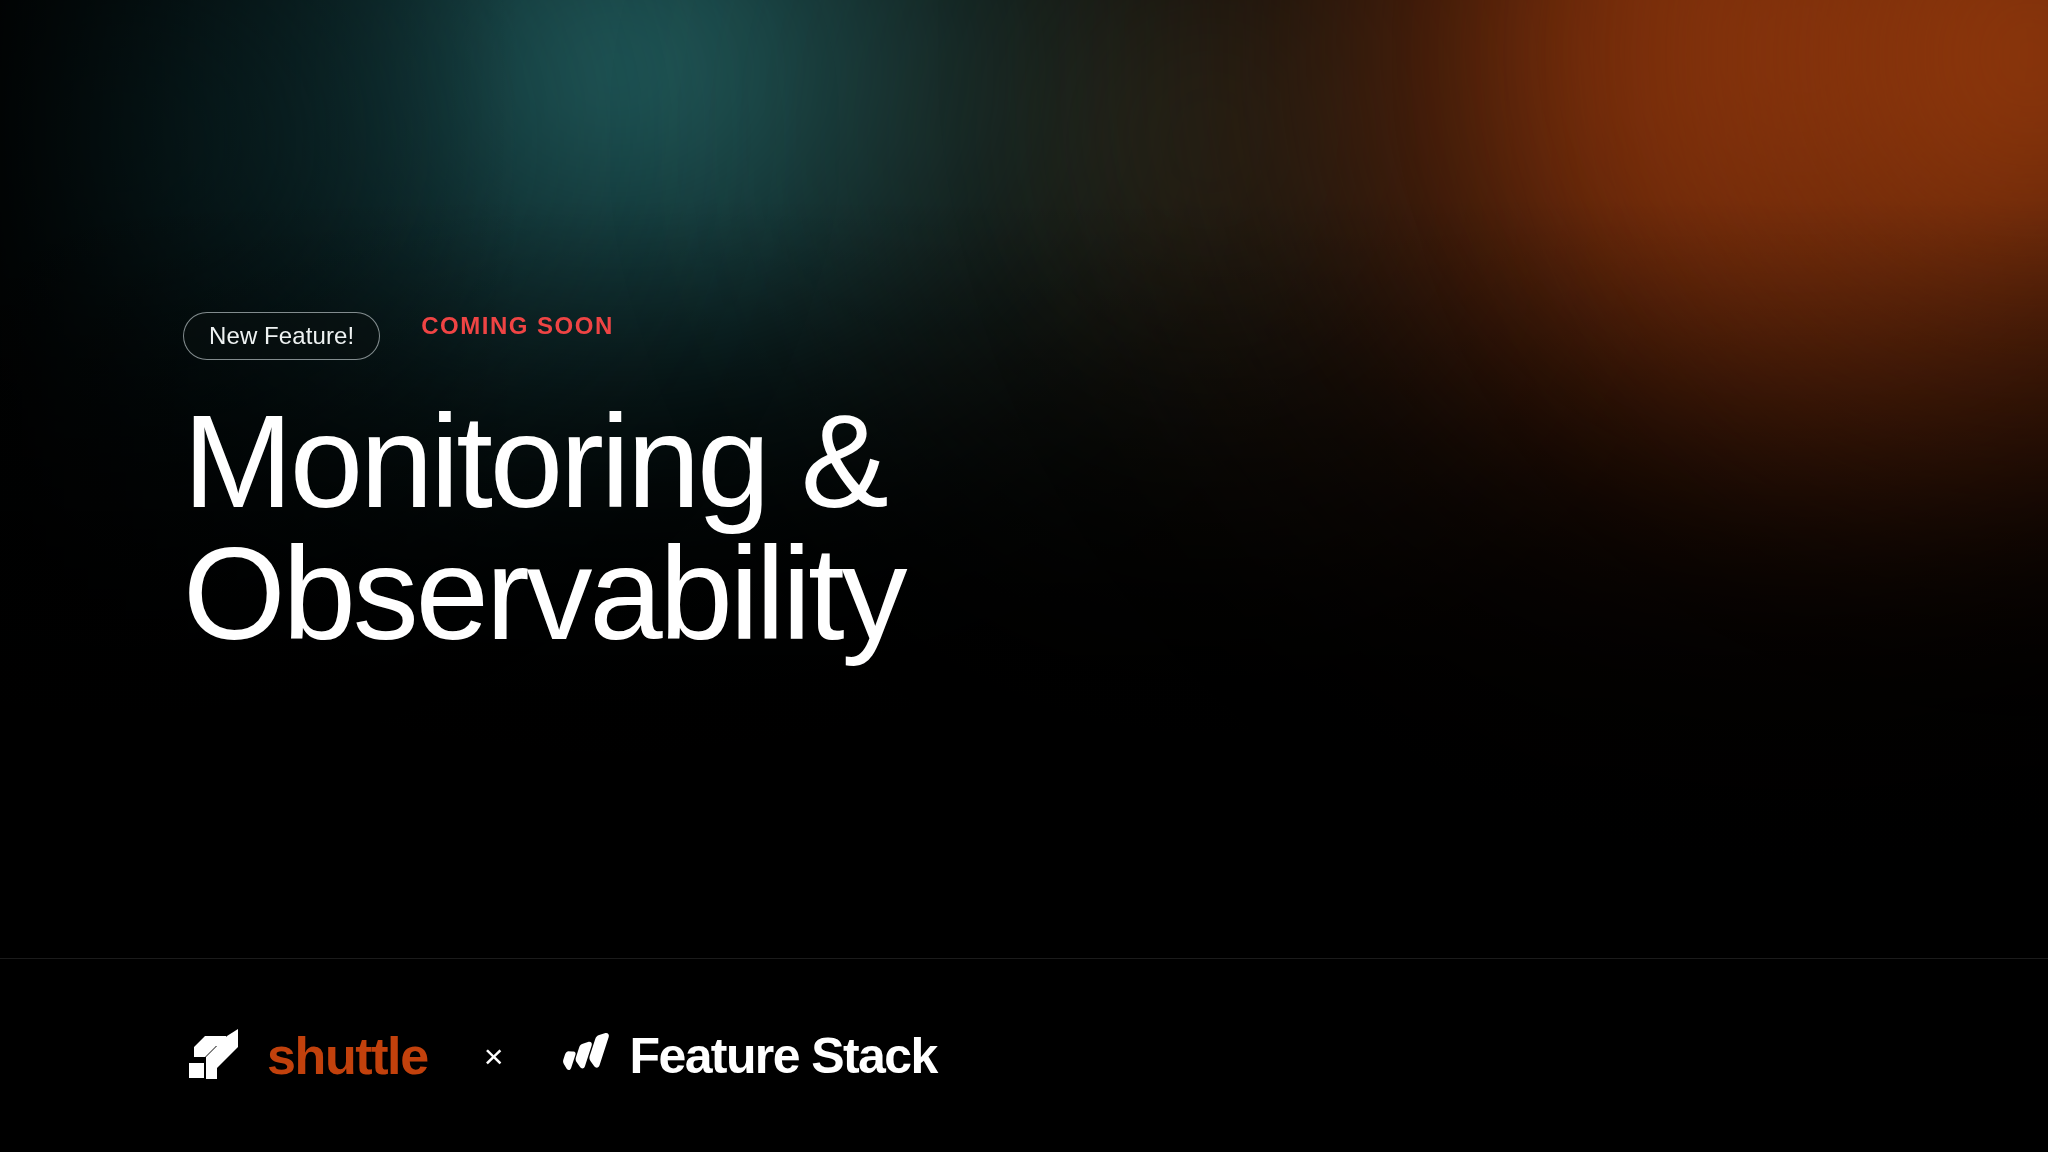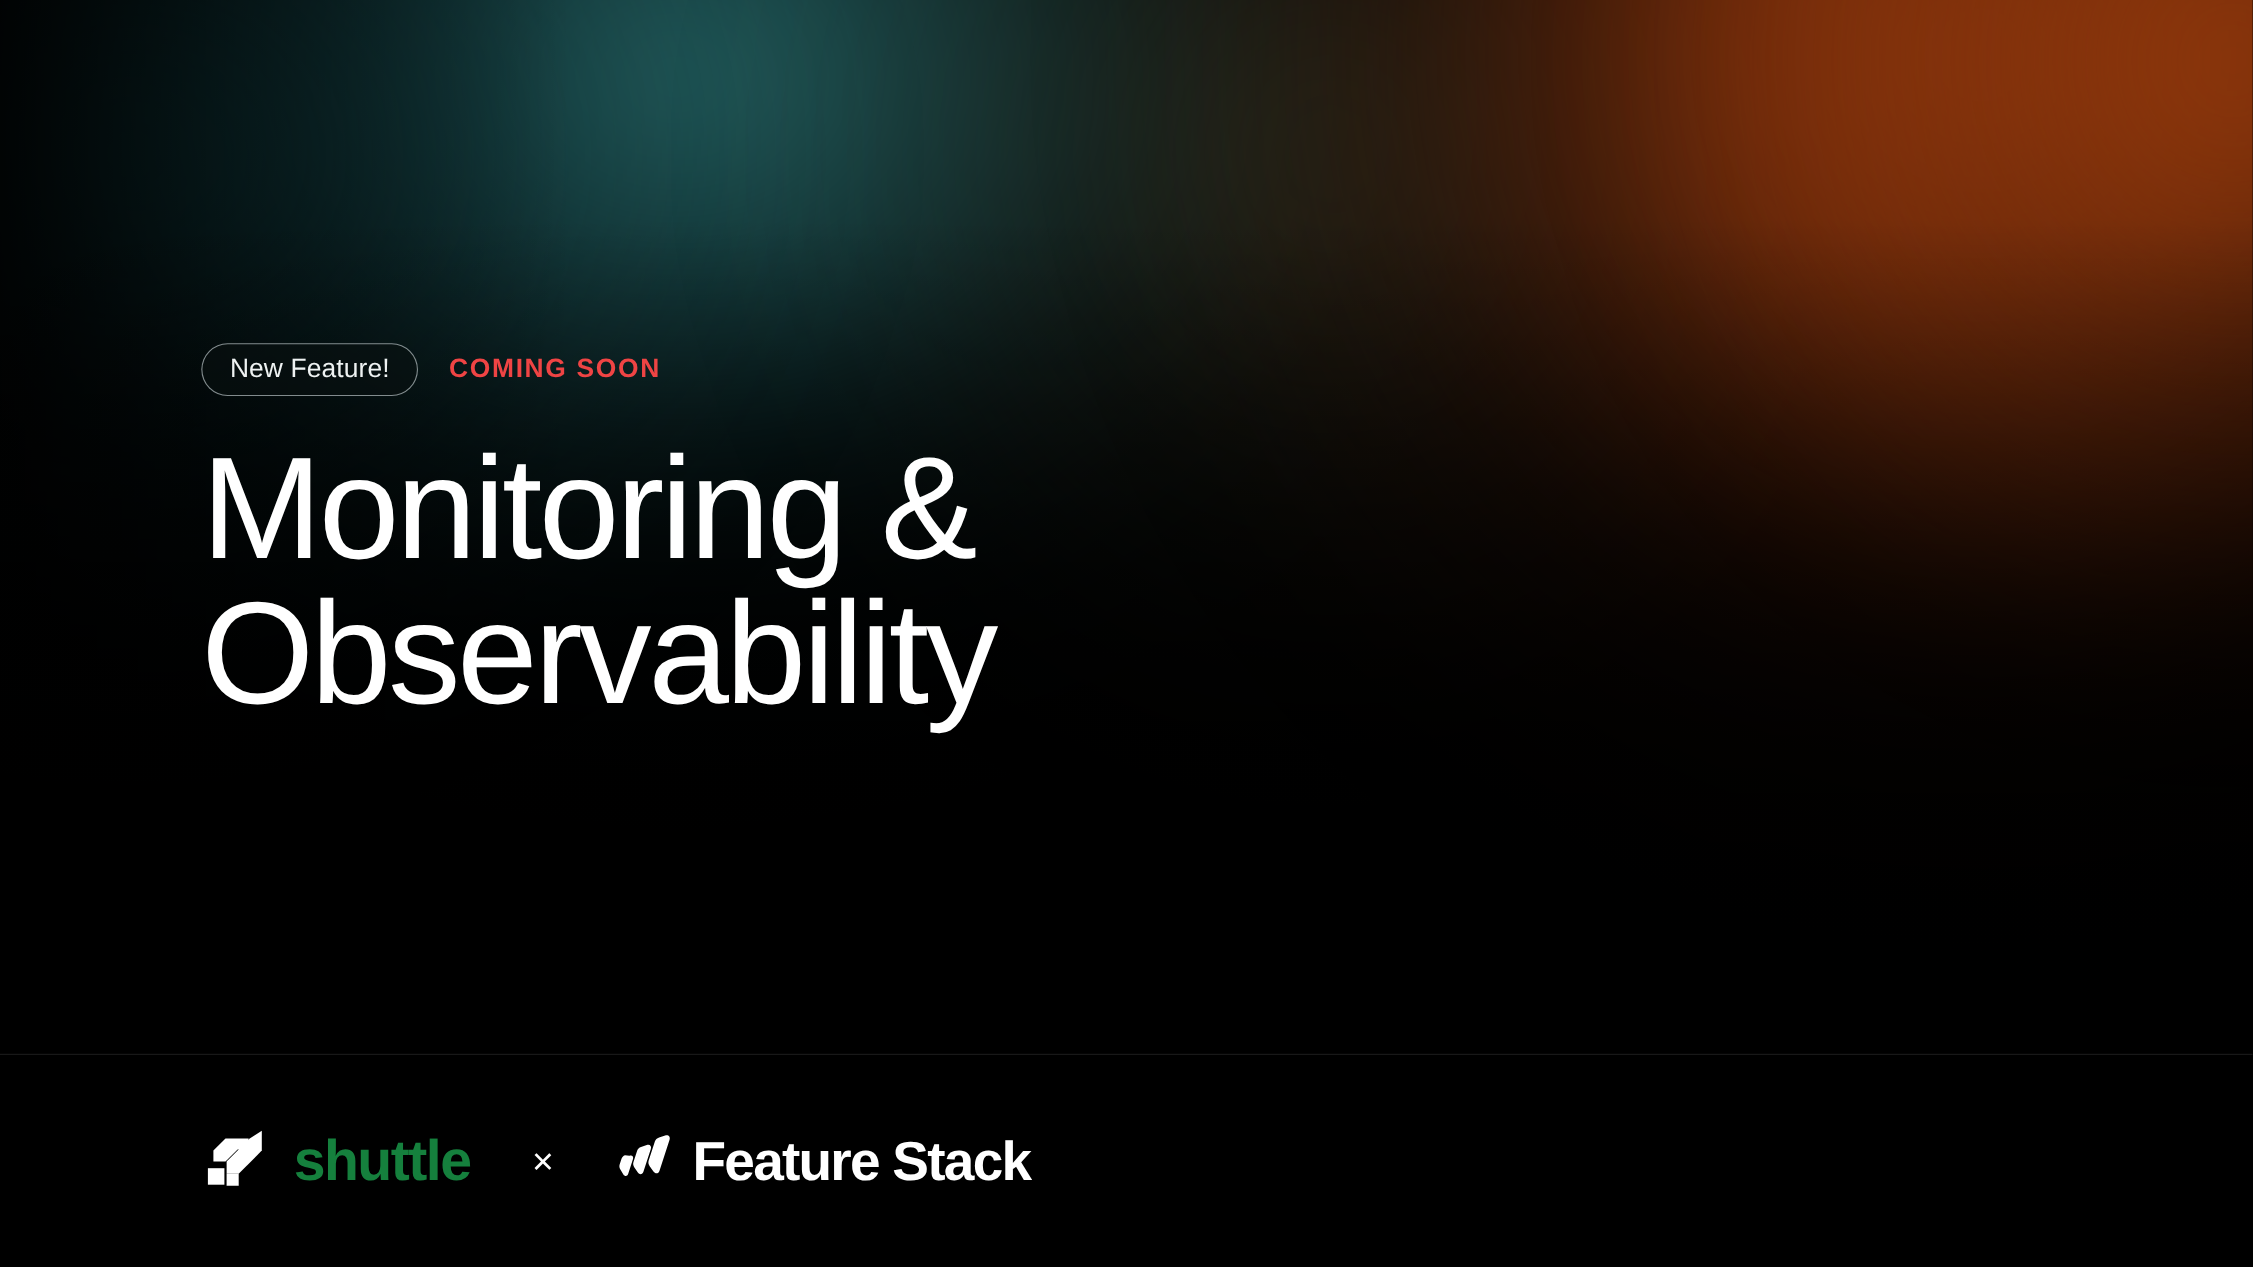--- a/index.html
+++ b/index.html
@@ -145,22 +145,21 @@
   
   .hero-content {
     position: absolute;
     left: 183px;
     top: 312px;
     z-index: 5;
   }
 
   .eyebrow-row {
     display: flex;
-    align-items: center;
-    gap: 28px;
+    gap: 41px;
     height: 48px;
   }
 
   .badge {
     display: inline-flex;
     align-items: center;
     justify-content: center;
     height: 48px;
     padding: 0 25px;
     border: 1.5px solid rgba(190, 201, 203, 0.68);
@@ -219,21 +218,21 @@
   
   .brand-shuttle {
     display: flex;
     align-items: center;
     gap: 22px;
   }
 
   .shuttle-mark { display: block; }
 
   .shuttle-word {
-    color: #15803d;
+    color: #c2410c;
     font-size: 52px;
     font-weight: 700;
     letter-spacing: -1.4px;
     line-height: 1;
   }
 
   
   .brand-x {
     color: #ffffff;
     font-size: 34px;

